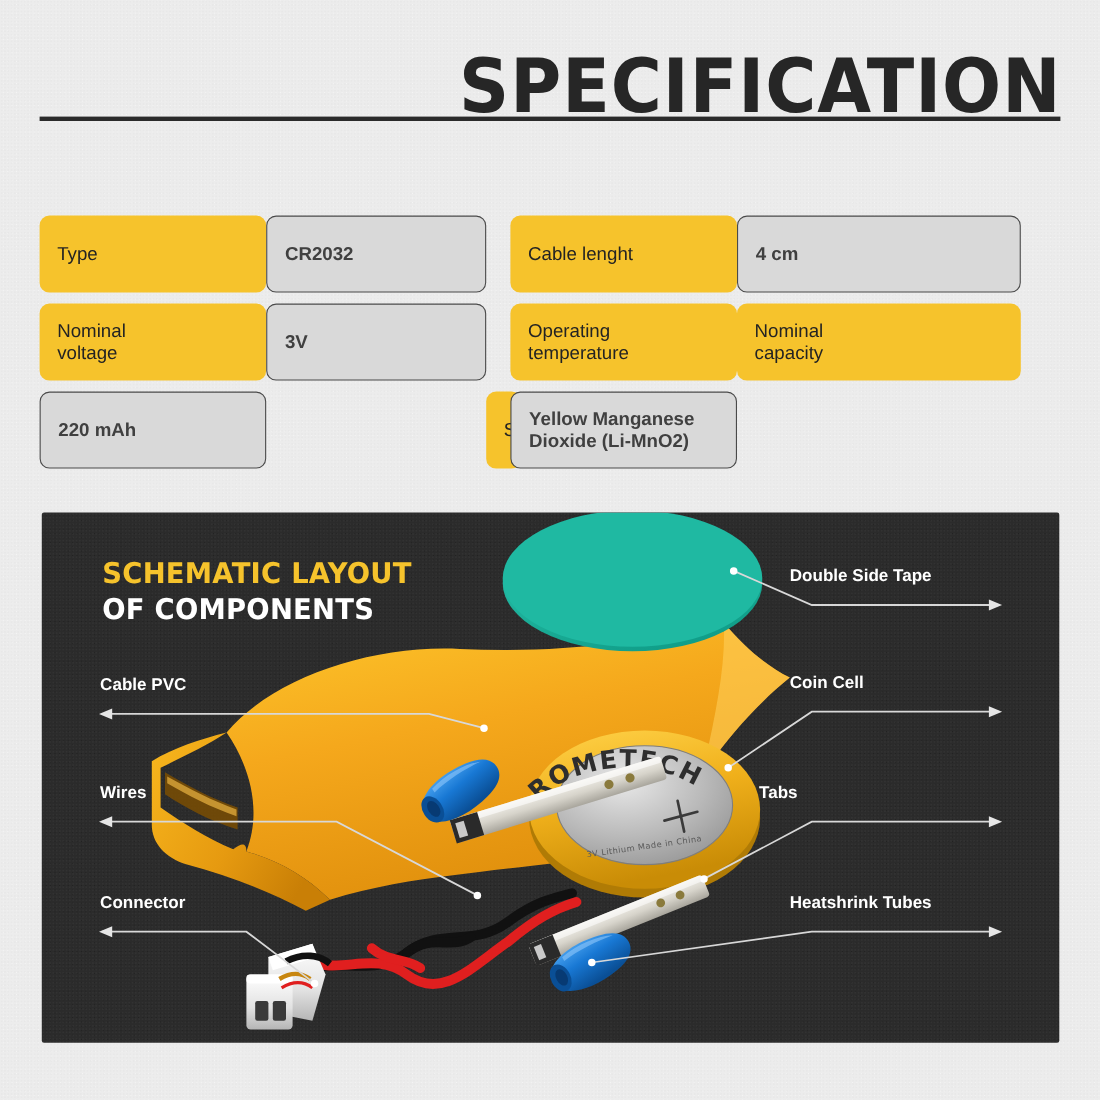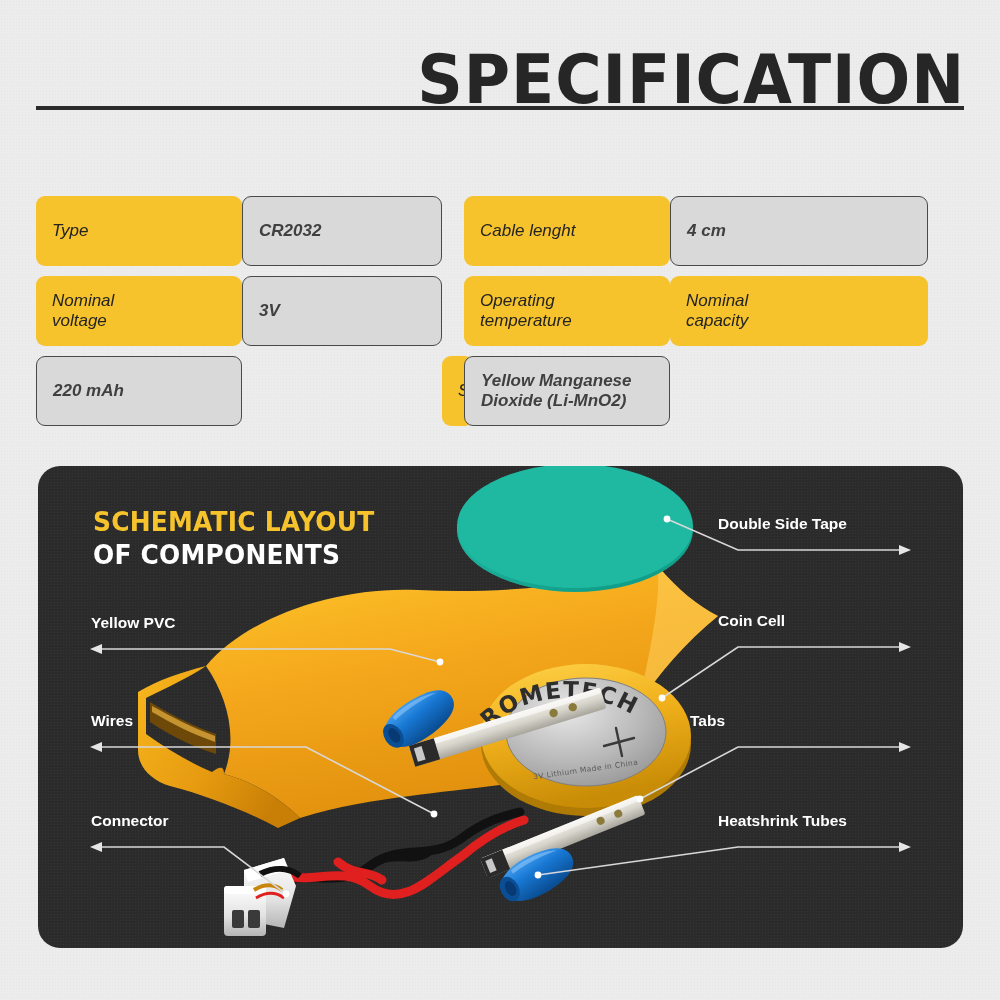--- a/index.html
+++ b/index.html
@@ -57,21 +57,20 @@
   #spec-table {
     position: absolute;
     left: 36px;
     top: 196px;
     width: 928px;
     display: grid;
     grid-template-columns: 206px 200px 22px 206px 258px;
     grid-auto-rows: 70px;
     row-gap: 10px;
     align-items: stretch;
-    font-style: italic;
   }
   .cell {
     border-radius: 9px;
     display: flex;
     align-items: center;
     padding: 0 16px;
   }
   .cell-label {
     background: #F6C32C;
     color: #232323;
@@ -90,21 +89,21 @@
   .gap { background: none; }
 
   
   #schematic-panel {
     position: absolute;
     left: 38px;
     top: 466px;
     width: 925px;
     height: 482px;
     background: #2b2b2b;
-    border-radius: 22px;
+    border-radius: 2px;
     overflow: hidden;
   }
   #panel-noise {
     position: absolute;
     inset: 0;
     pointer-events: none;
     opacity: .5;
     background-image:
       radial-gradient(rgba(255,255,255,.10) 0.5px, transparent 0.6px),
       radial-gradient(rgba(0,0,0,.45) 0.5px, transparent 0.6px);
@@ -371,21 +370,21 @@
       </g>
 
       <g>
         <path d="M 870,381 L 700,381 L 500,409"></path>
         <polygon points="873,381 861,376 861,386" fill="#e6e6e6" stroke="none"></polygon>
         <circle cx="500" cy="409" r="3.4" fill="#ffffff" stroke="none"></circle>
       </g>
     </g>
   </svg>
 
-  <div class="callout-label" style="left:53px; top:148px;">Yellow PVC</div>
+  <div class="callout-label" style="left:53px; top:148px;">Cable PVC</div>
   <div class="callout-label" style="left:53px; top:246px;">Wires</div>
   <div class="callout-label" style="left:53px; top:346px;">Connector</div>
 
   <div class="callout-label" style="left:680px; top:49px;">Double Side Tape</div>
   <div class="callout-label" style="left:680px; top:146px;">Coin Cell</div>
   <div class="callout-label" style="left:652px; top:246px;">Tabs</div>
   <div class="callout-label" style="left:680px; top:346px;">Heatshrink Tubes</div>
 
 </div>
 

